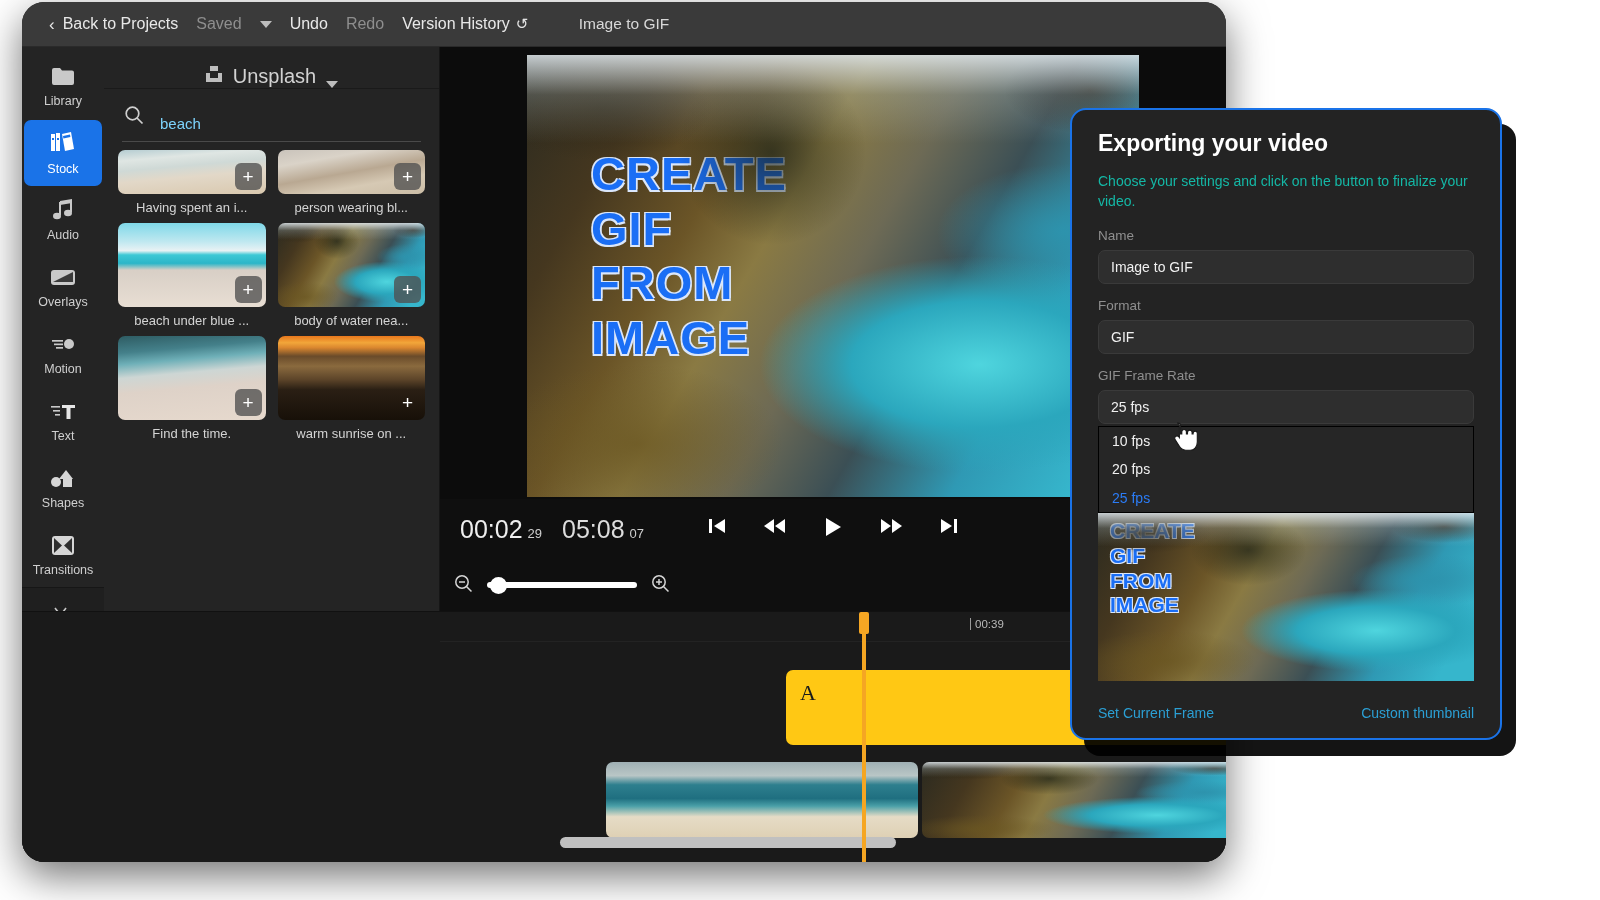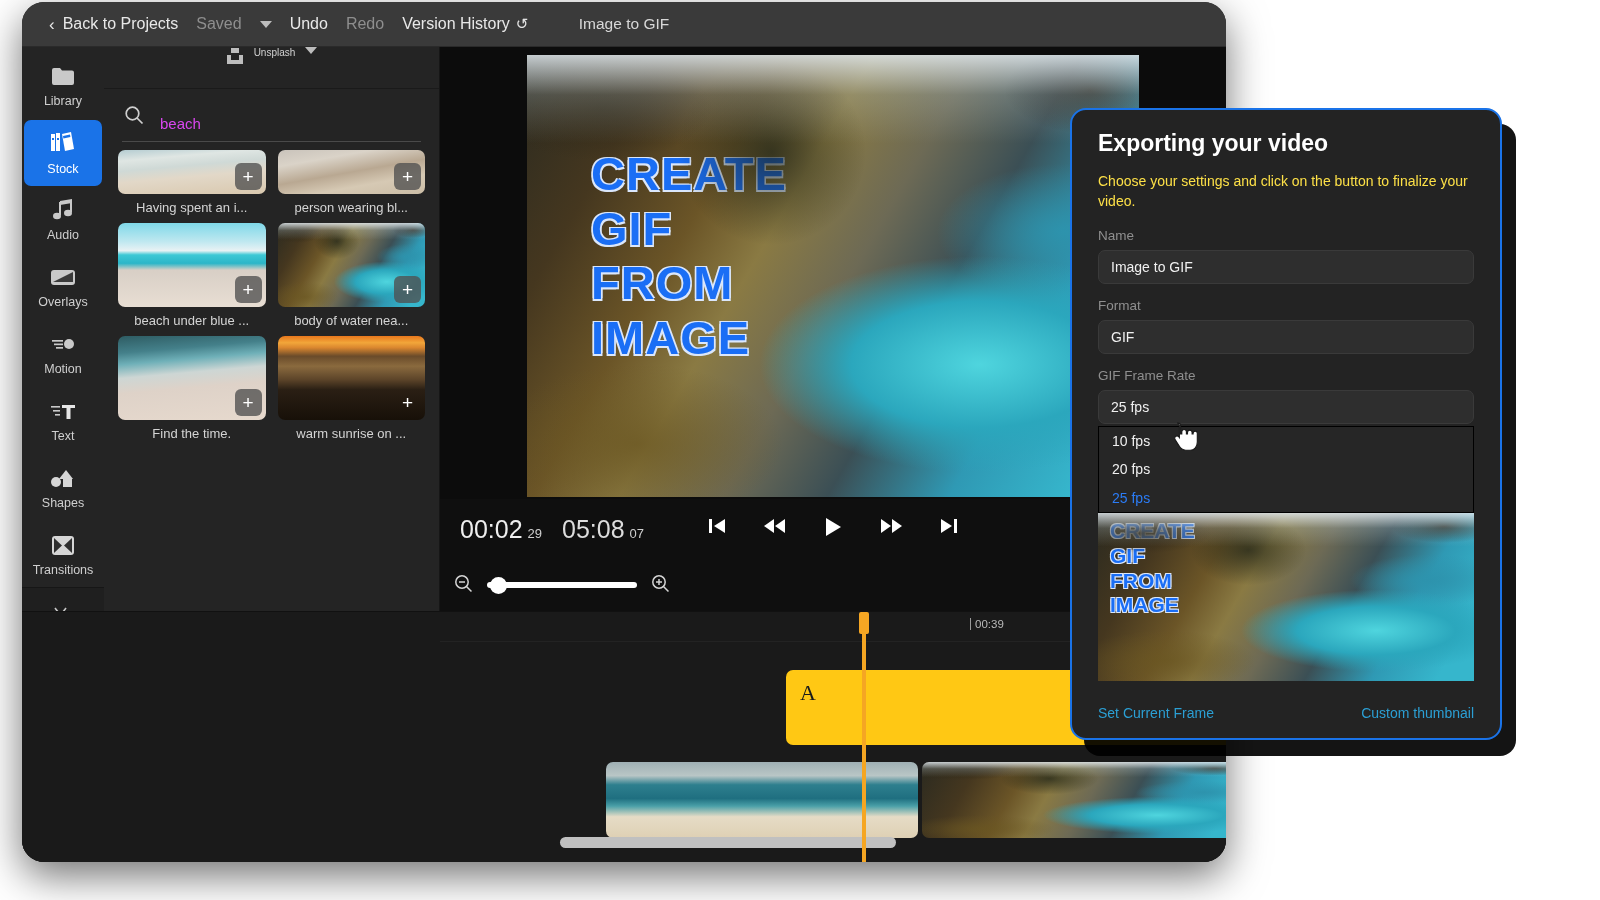--- a/index.html
+++ b/index.html
@@ -69,30 +69,30 @@
     padding-top: 6px;
   }
 
   
   .stock-panel {
     width: 336px; flex:none; background:#242424;
     display:flex; flex-direction:column; border-right:1px solid #161616;
     overflow:hidden; position:relative;
   }
   .source-row {
-    height: 42px; display:flex; align-items:flex-start; justify-content:center;
-    gap: 10px; border-bottom:1px solid #1a1a1a; color:#d2d2d2; font-size:10px;
+    height: 42px; display:flex; align-items:flex-end; justify-content:center;
+    gap: 10px; border-bottom:1px solid #1a1a1a; color:#d2d2d2; font-size:20px;
   }
   .search-row {
     height: 52px; display:flex; align-items:center; gap:16px; padding: 0 20px;
   }
   .search-row .mag { width:20px;height:20px; flex:none; }
   .search-input {
     background:transparent; border:none; outline:none;
-    color:#d946ef; font-size:15px; font-family:inherit; width:100%;margin-top:16px;
+    color:#7dd3fc; font-size:15px; font-family:inherit; width:100%;margin-top:16px;
   }
   .search-underline { height:1px; background:#4a4a4a; margin: 0 18px; }
   .grid-scroll {
     flex:1; overflow:hidden; padding: 8px 14px 0 14px; position:relative;
   }
   .thumb-grid { display:grid; grid-template-columns: 1fr 1fr; gap: 8px 12px; }
   .thumb-cell { }
   .thumb-img {
     position:relative; width:100%; height: 76px; border-radius: 7px; overflow:hidden;
   }
@@ -170,21 +170,21 @@
     position:absolute; left: 120px; bottom: 14px; width: 336px; height: 11px;
     background:#c0c0c0; border-radius: 6px;
   }
   .dialog {
     position:absolute; left: 1070px; top: 108px; width: 432px; height: 632px;
     background:#232323; border: 2.5px solid #1a73e8; border-radius: 16px;
     padding: 20px 26px; color:#eee; z-index: 50;
     box-shadow: 14px 16px 0 rgba(0,0,0,0.92);
   }
   .dlg-title { font-size: 23px; font-weight: bold; color:#fff; margin-bottom: 14px; }
-  .dlg-sub { font-size: 14px; color:#fde047; line-height:1.45; margin-bottom: 16px; }
+  .dlg-sub { font-size: 14px; color:#14b8a6; line-height:1.45; margin-bottom: 16px; }
   .field-label { font-size:13.5px; color:#8f8f8f; margin-bottom: 7px; }
   .field-box {
     height: 34px; background:#2e2e2e; border:1px solid #3a3a3a; border-radius: 7px;
     display:flex; align-items:center; padding: 0 12px; font-size: 14px; color:#f0f0f0;
     margin-bottom: 14px;
   }
   .field-box.fps { margin-bottom: 0; position:relative; }
   .dropdown {
     position:relative; background:#262626; border:1.5px solid #000;
     margin-top: 2px; overflow:hidden;

